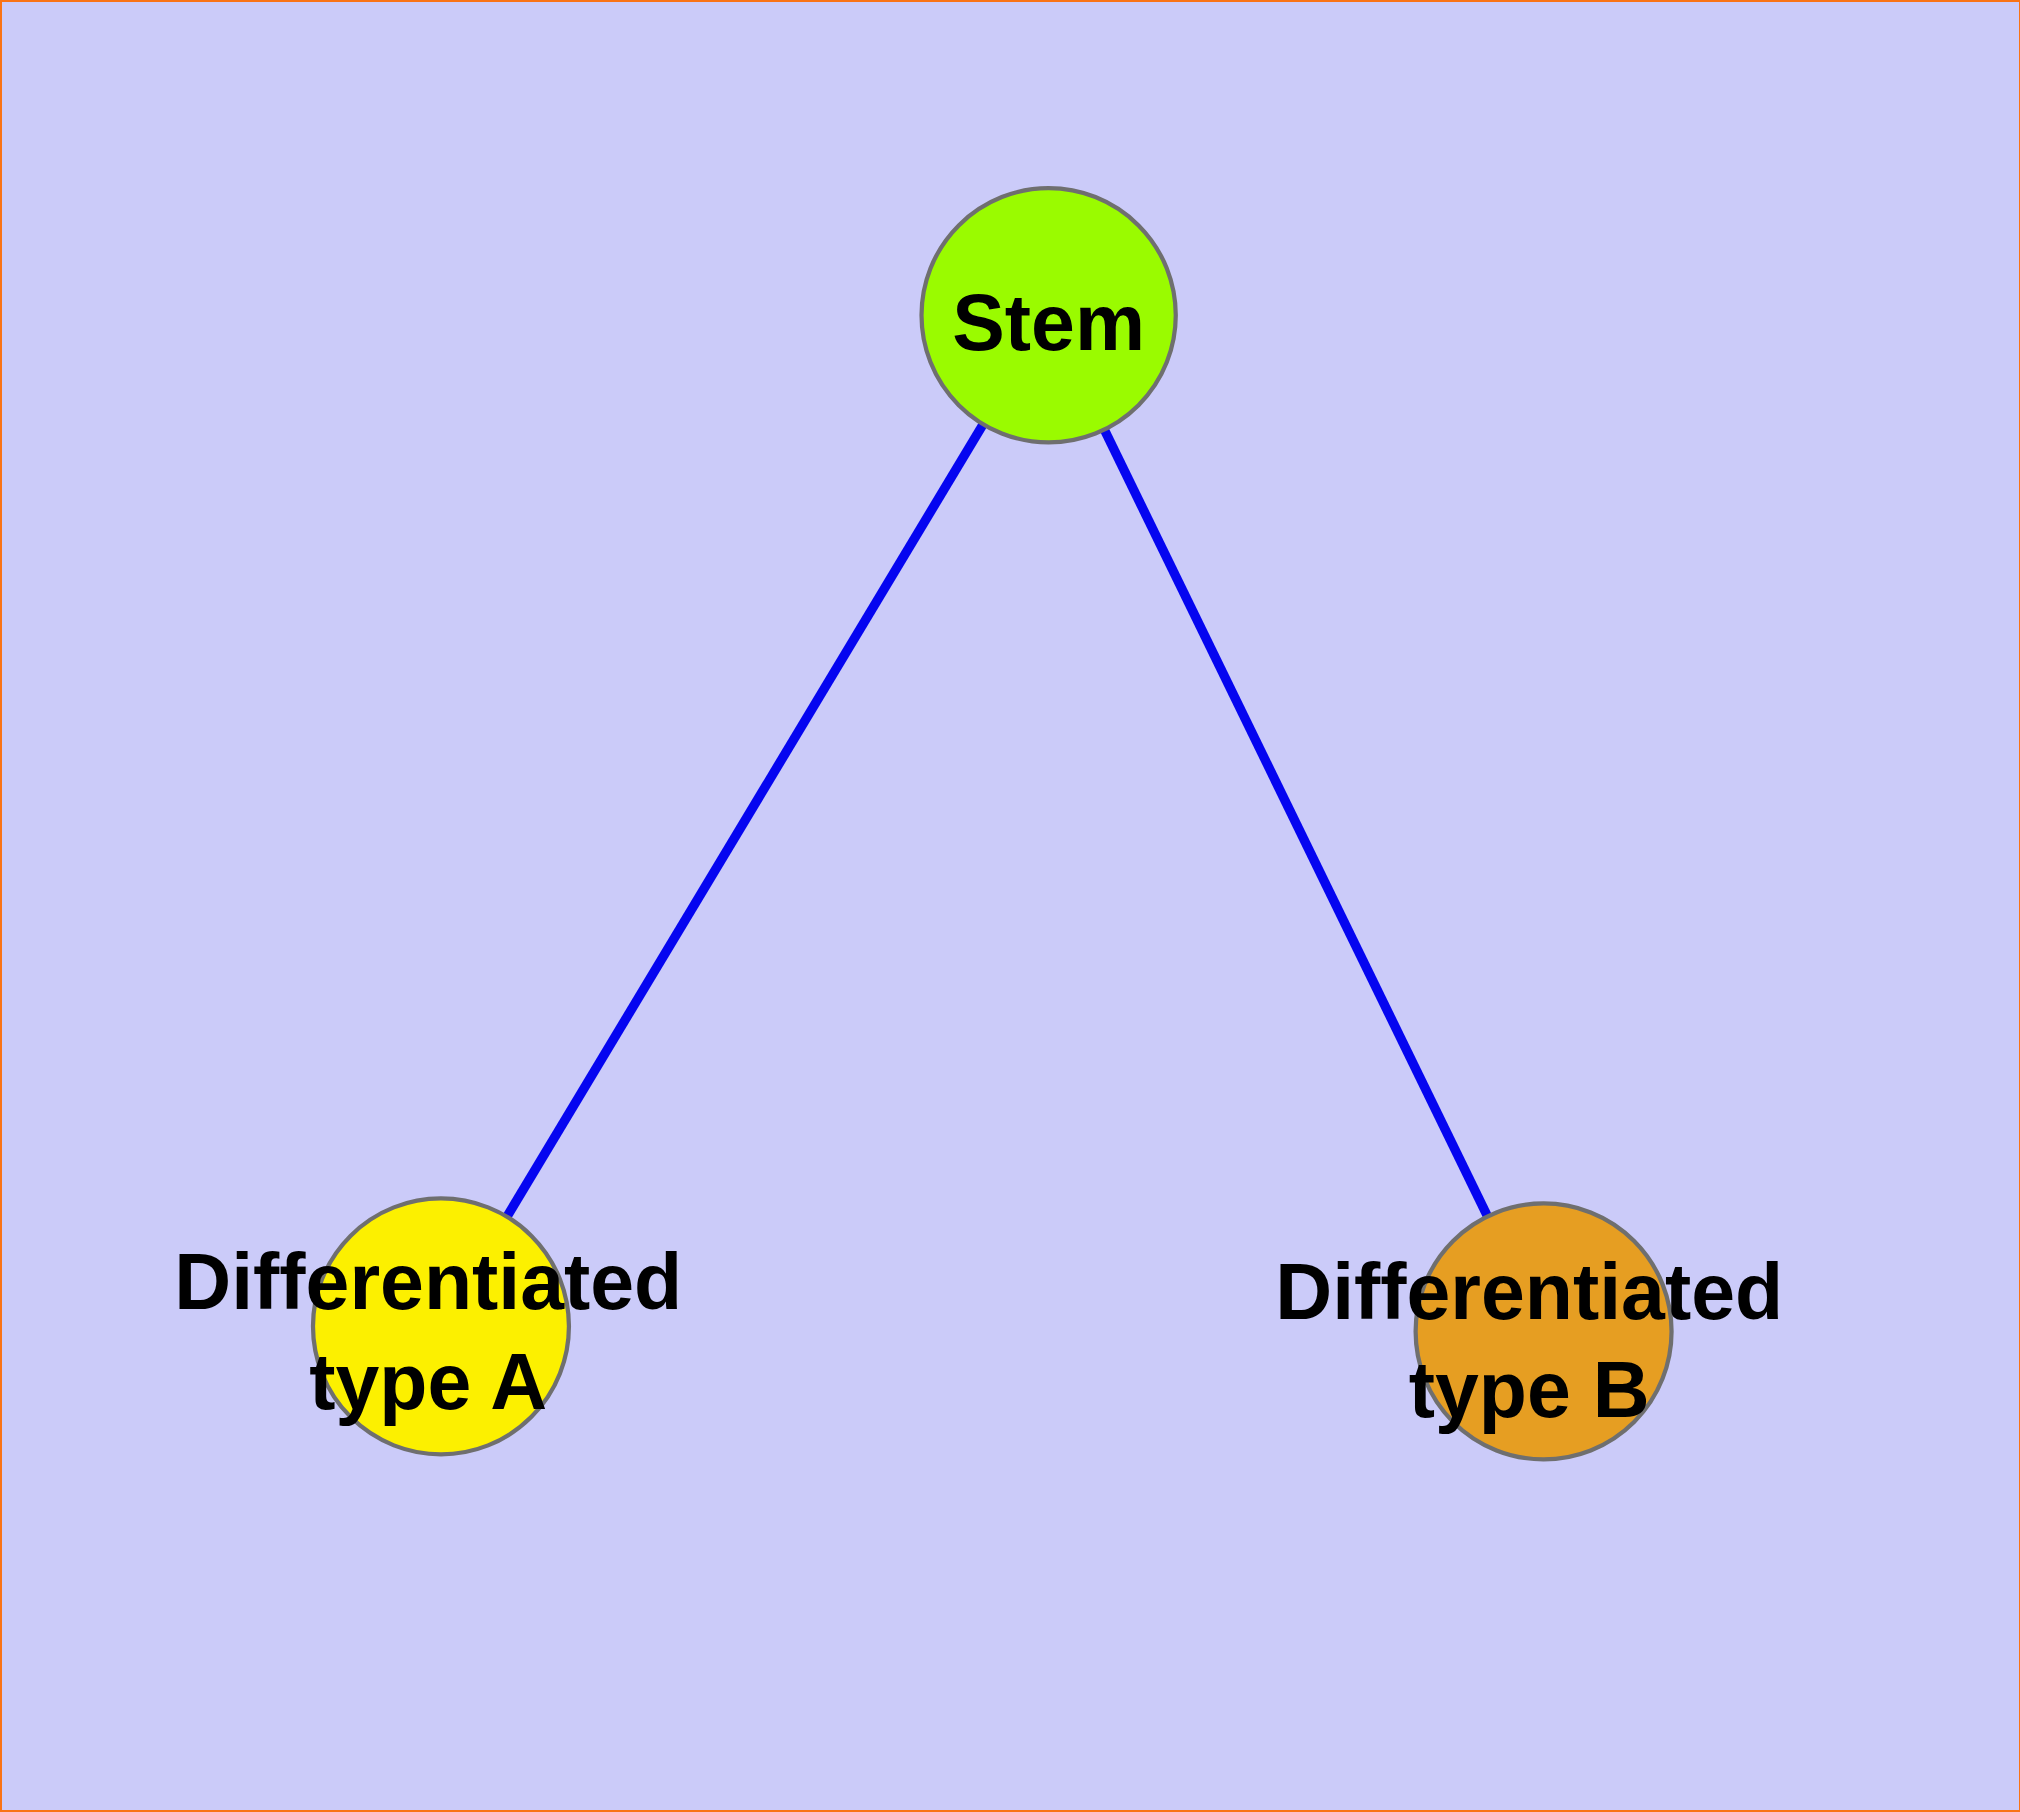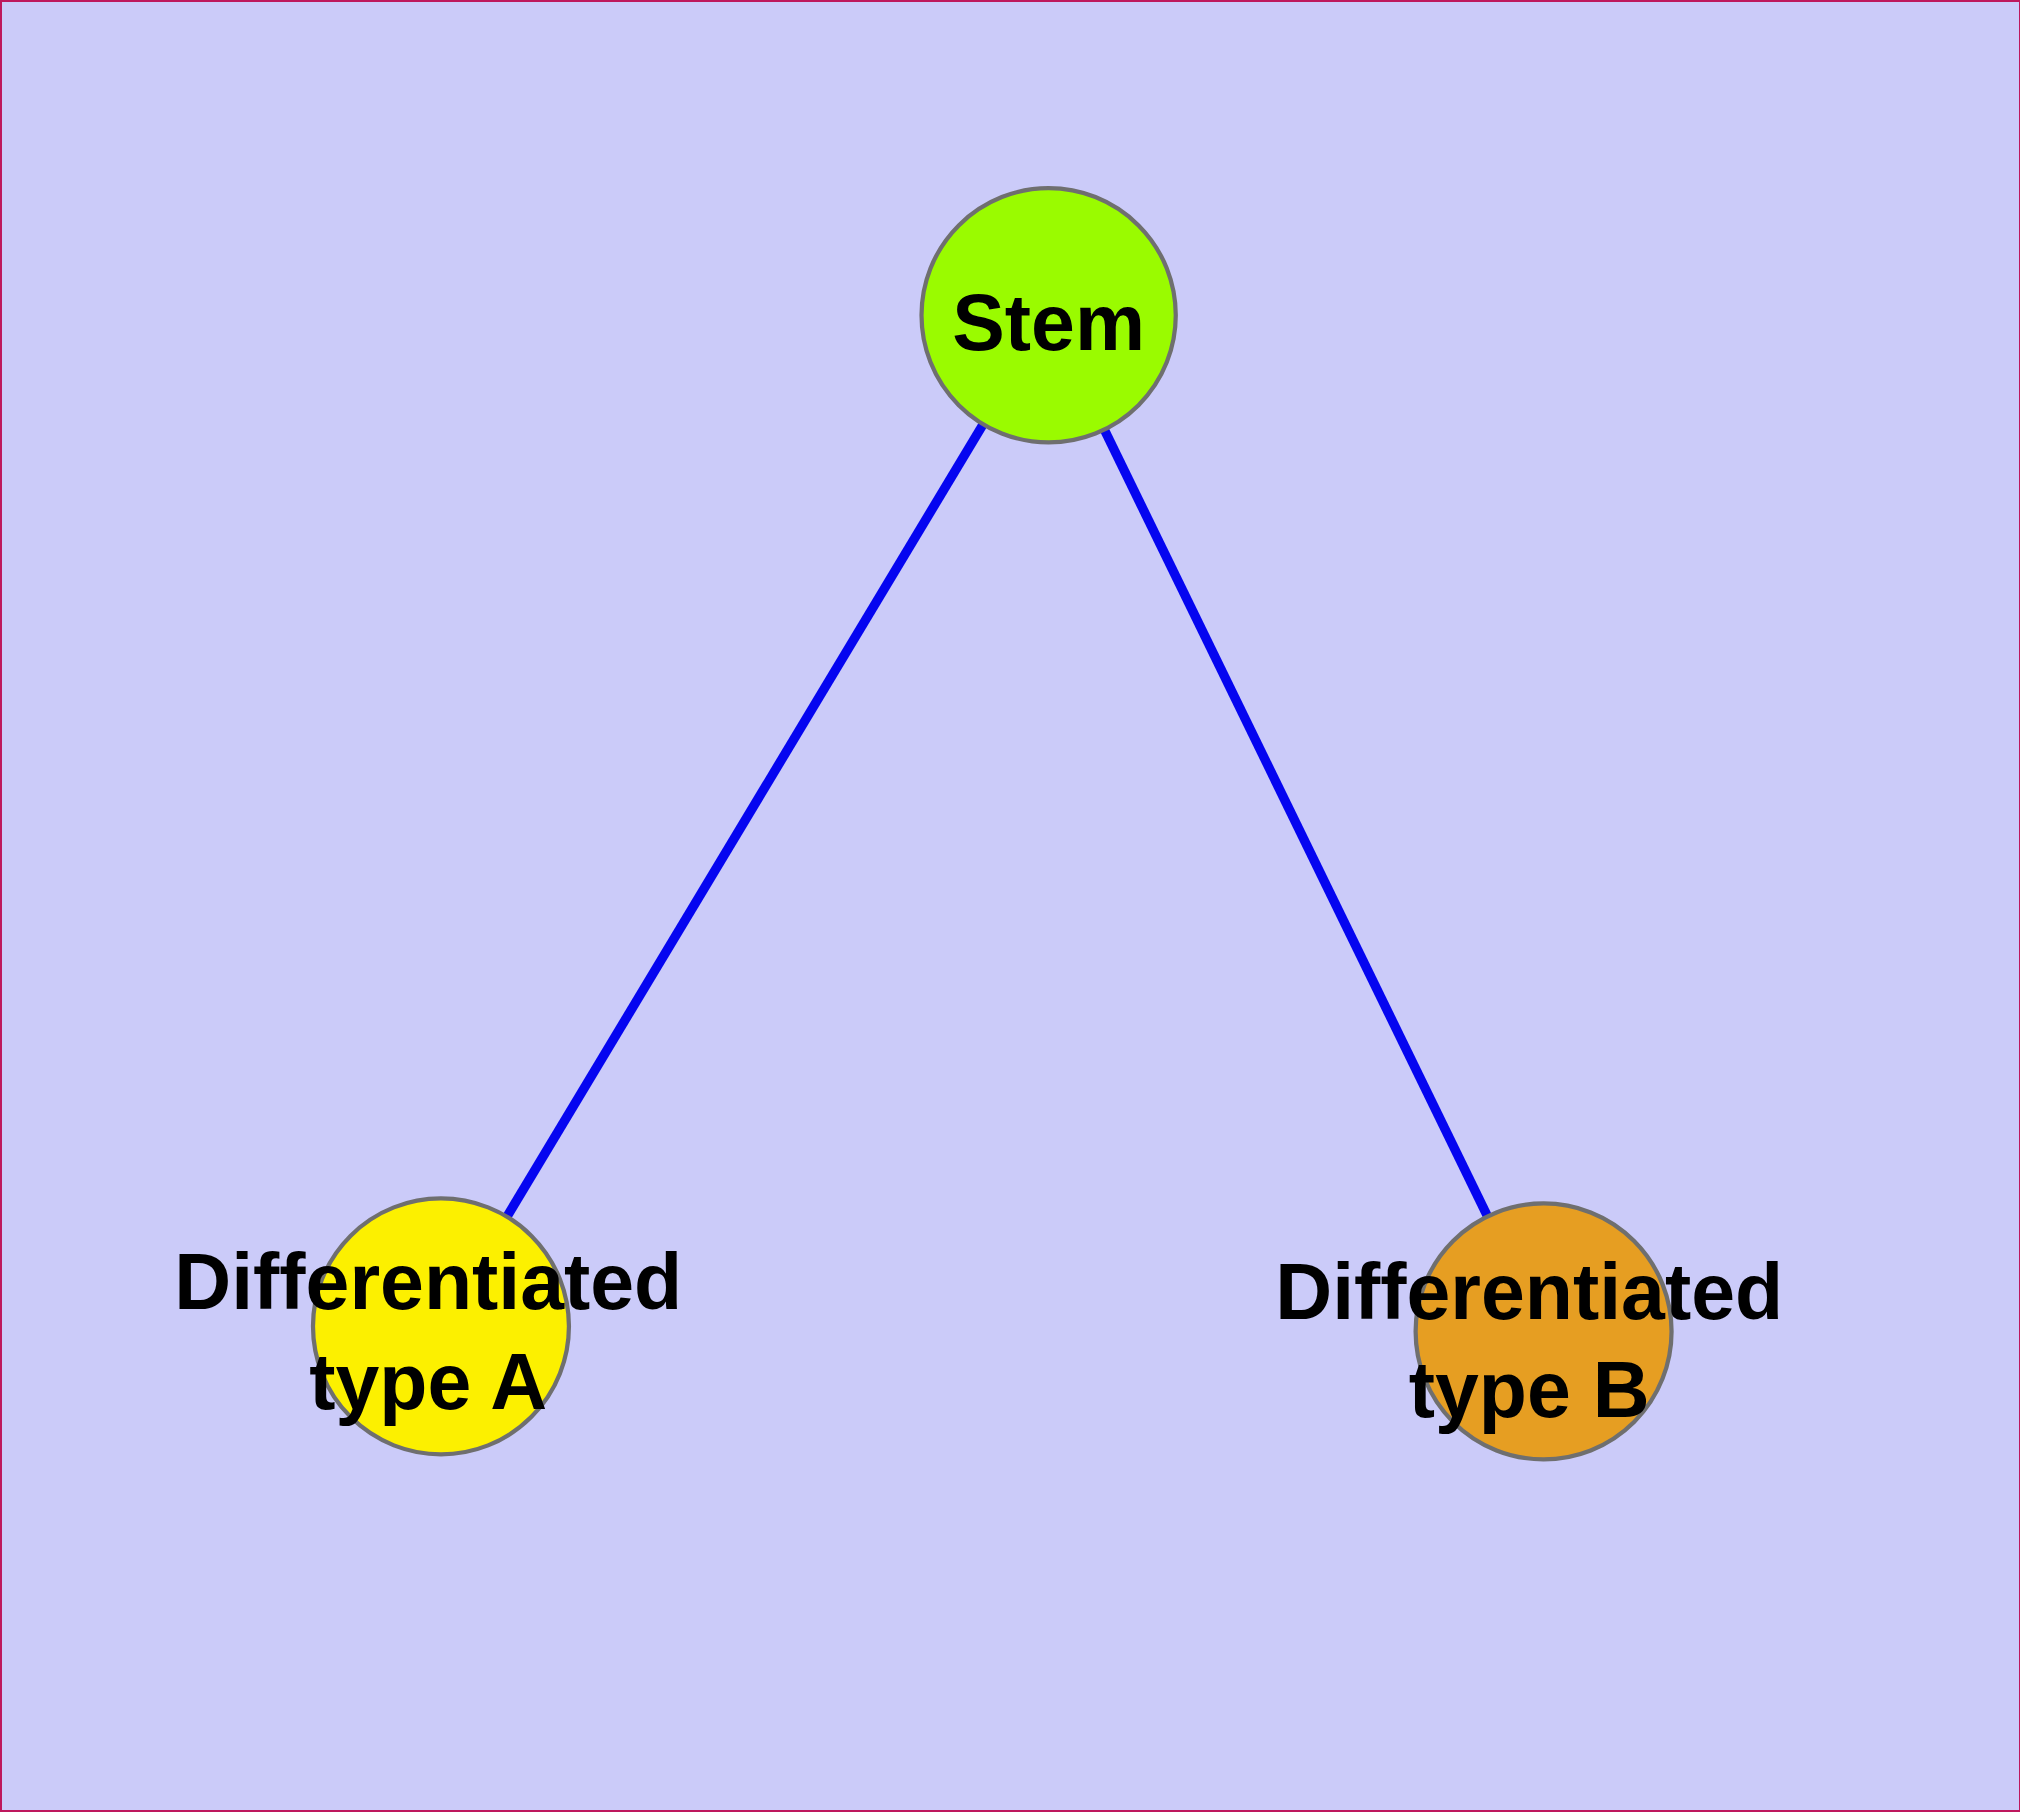--- a/index.html
+++ b/index.html
@@ -4,21 +4,21 @@
 <style>
   html, body {
     margin: 0;
     padding: 0;
     background: #ffffff;
   }
   .frame {
     position: relative;
     width: 2021px;
     height: 1812px;
-    background: #be185d;
+    background: #f97316;
     overflow: hidden;
   }
   .plot-bg {
     position: absolute;
     left: 1.7px;
     top: 1.7px;
     right: 1.7px;
     bottom: 1.7px;
   }
   svg.graph {

